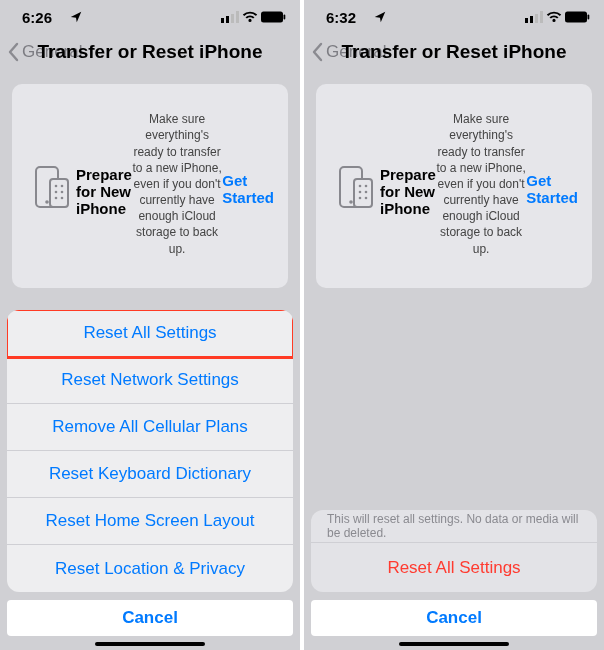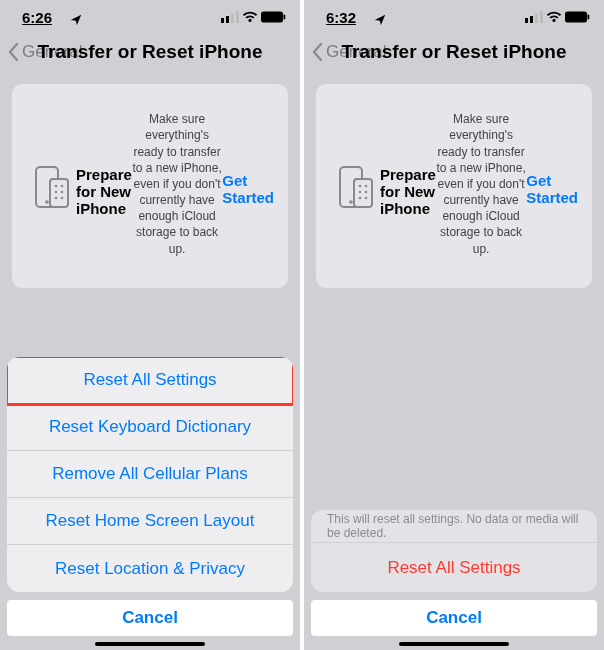--- a/index.html
+++ b/index.html
@@ -2,21 +2,21 @@
 <html><head>
   <meta charset="utf-8">
   <style>
     * { margin: 0; padding: 0; box-sizing: border-box; font-family: -apple-system, "SF Pro Text", "Helvetica Neue", Arial, sans-serif; -webkit-font-smoothing: antialiased; }
     body { width: 604px; height: 650px; background: #fff; display: flex; overflow: hidden; }
     .pane { width: 300px; height: 650px; position: relative; background: #d0d0d4; overflow: hidden; }
     .pane + .pane { margin-left: 4px; }
 
     
     .status-bar { position: absolute; top: 0; left: 0; right: 0; height: 34px; display: flex; align-items: center; justify-content: space-between; padding: 0 14px 0 22px; font-size: 15px; font-weight: 600; color: #000; }
-    .status-left { display: flex; align-items: flex-end; gap: 18px; text-decoration: underline; }
+    .status-left { display: flex; align-items: center; gap: 18px; }
     .status-right { display: flex; align-items: center; gap: 3px; }
     .loc-icon svg { display: block; }
 
     
     .nav-header { position: absolute; top: 34px; left: 0; right: 0; height: 36px; display: flex; align-items: center; padding: 0 8px; }
     .back { display: flex; align-items: center; color: #7c7c82; font-size: 17px; gap: 2px; }
     .back svg { display: block; }
     .nav-title { position: absolute; left: 0; right: 0; text-align: center; font-size: 19px; font-weight: 600; color: #000; pointer-events: none; }
 
     
@@ -104,22 +104,23 @@
       </svg>
     </div>
     <div class="card-title">Prepare for New iPhone</div>
     <div class="card-desc">Make sure everything's ready to transfer to a new iPhone, even if you don't currently have enough iCloud storage to back up.</div>
     <div class="card-cta">Get Started</div>
   </div>
 
   <div class="sheet">
     <div class="sheet-group">
       <div class="sheet-item highlighted">Reset All Settings</div>
+      <div class="sheet-item">Reset Network Settings</div>
+      <div class="sheet-item">Remove All Cellular Plans</div>
       <div class="sheet-item">Reset Keyboard Dictionary</div>
-      <div class="sheet-item">Remove All Cellular Plans</div>
       <div class="sheet-item">Reset Home Screen Layout</div>
       <div class="sheet-item">Reset Location &amp; Privacy</div>
     </div>
     <div class="cancel">Cancel</div>
   </div>
 
   <div class="home-ind"></div>
 </div>
 
 <div class="pane">

